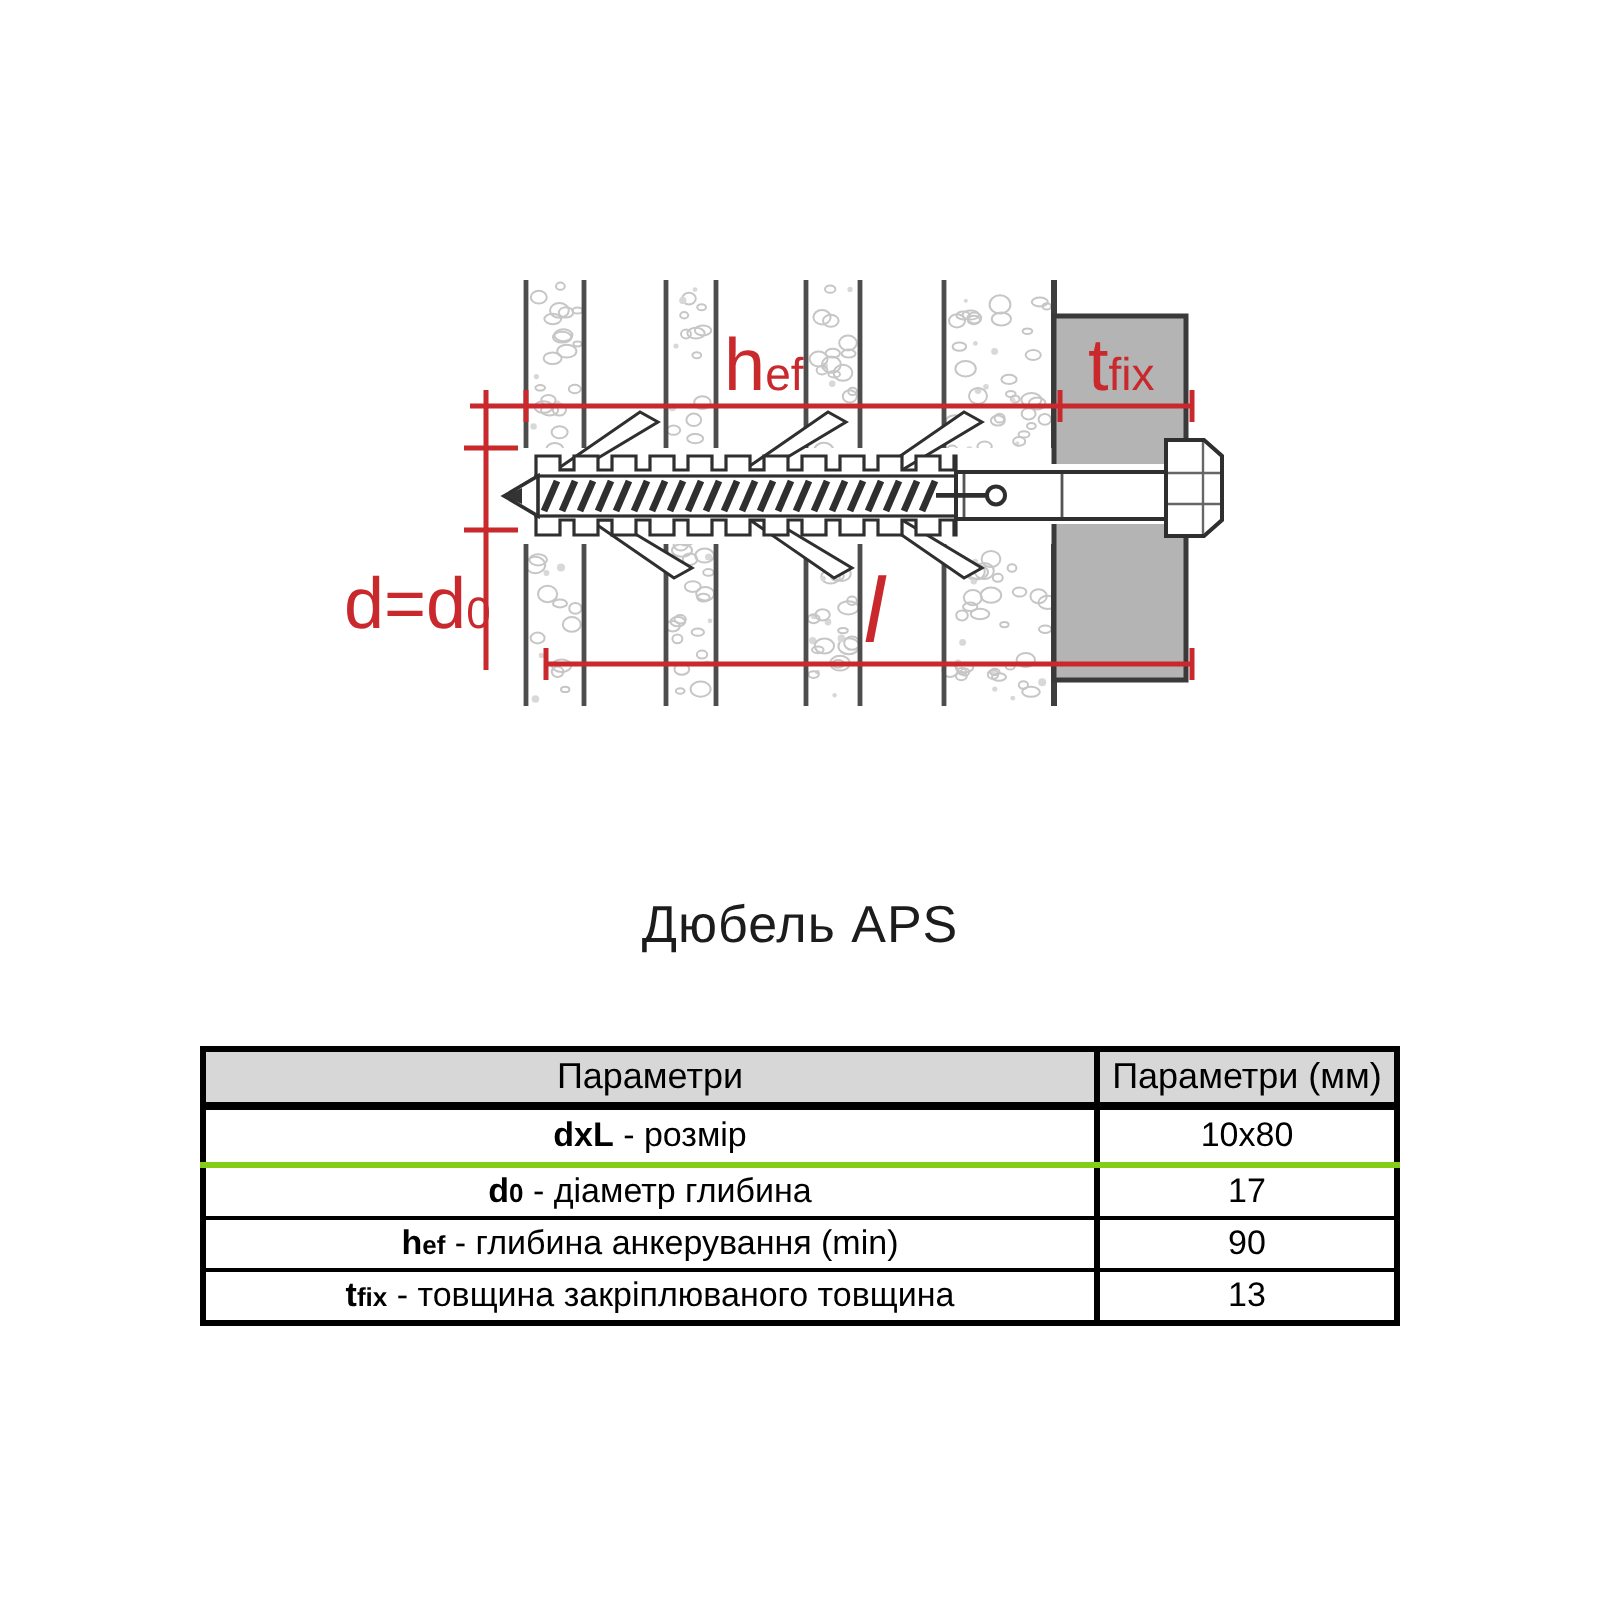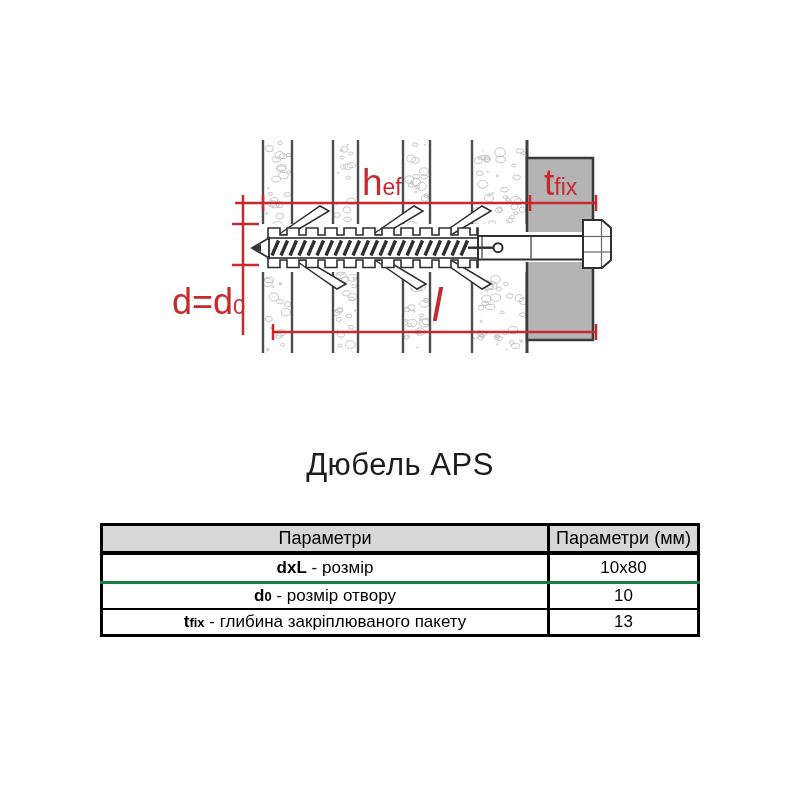--- a/index.html
+++ b/index.html
@@ -5,38 +5,38 @@
   html,body{margin:0;padding:0;}
   body{
     width:800px;height:800px;position:relative;background:#ffffff;
     font-family:"Liberation Sans", sans-serif;color:#111;
     overflow:hidden;
   }
   #diagram-svg{position:absolute;left:160px;top:118px;width:480px;height:284px;}
   .dim-text{fill:var(--red);font-family:"Liberation Sans",sans-serif;}
   #page-title{
     position:absolute;left:0;top:447px;width:800px;text-align:center;
-    font-size:31px;color:#1c1c1c;letter-spacing:0.5px;
+    font-size:26px;color:#1c1c1c;letter-spacing:0.5px;
   }
   #spec-table{
     position:absolute;left:100px;top:523px;width:597px;
     border-collapse:collapse;table-layout:fixed;
     font-size:17px;color:#000;
   }
   #spec-table th,#spec-table td{
     padding:0 4px;text-align:center;vertical-align:middle;
     border:none;
   }
   #spec-table{border:3px solid #000;padding-left:45px;}
   #spec-table th{
     background:var(--hdr);font-weight:normal;font-size:18px;
     height:25px;border-bottom:4px solid #000;
   }
   #spec-table td{height:24px;border-bottom:2px solid #000;}
-  #spec-table tr.row-first td{border-bottom:3px solid #15803d;height:26px;}
+  #spec-table tr.row-first td{border-bottom:3px solid #84cc16;height:26px;}
   #spec-table tr:last-child td{border-bottom:none;}
   #spec-table th:first-child,#spec-table td:first-child{border-right:3px solid #000;}
   .sym{font-weight:bold;}
   .sym-sub{font-weight:bold;font-size:13px;}
   .val-bold{font-weight:normal;}
 </style>
 </head>
 <body>
 
 <svg id="diagram-svg" viewBox="160 118 480 284" xmlns="http://www.w3.org/2000/svg">
@@ -384,21 +384,25 @@
   <tbody>
     <tr>
       <th>Параметри</th>
       <th>Параметри (мм)</th>
     </tr>
     <tr class="row-first">
       <td><span class="sym">dxL</span><span class="sym-sub"></span><span> - розмір</span></td>
       <td class="val-bold">10x80</td>
     </tr>
     <tr>
-      <td><span class="sym">d</span><span class="sym-sub">0</span><span> - розмір отвору</span></td>
-      <td>10</td>
+      <td><span class="sym">d</span><span class="sym-sub">0</span><span> - діаметр глибина</span></td>
+      <td>17</td>
     </tr>
     <tr>
-      <td><span class="sym">t</span><span class="sym-sub">fix</span><span> - глибина закріплюваного пакету</span></td>
+      <td><span class="sym">h</span><span class="sym-sub">ef</span><span> - глибина анкерування (min)</span></td>
+      <td>90</td>
+    </tr>
+    <tr>
+      <td><span class="sym">t</span><span class="sym-sub">fix</span><span> - товщина закріплюваного товщина</span></td>
       <td>13</td>
     </tr>
   </tbody>
 </table>
 
 </body></html>

